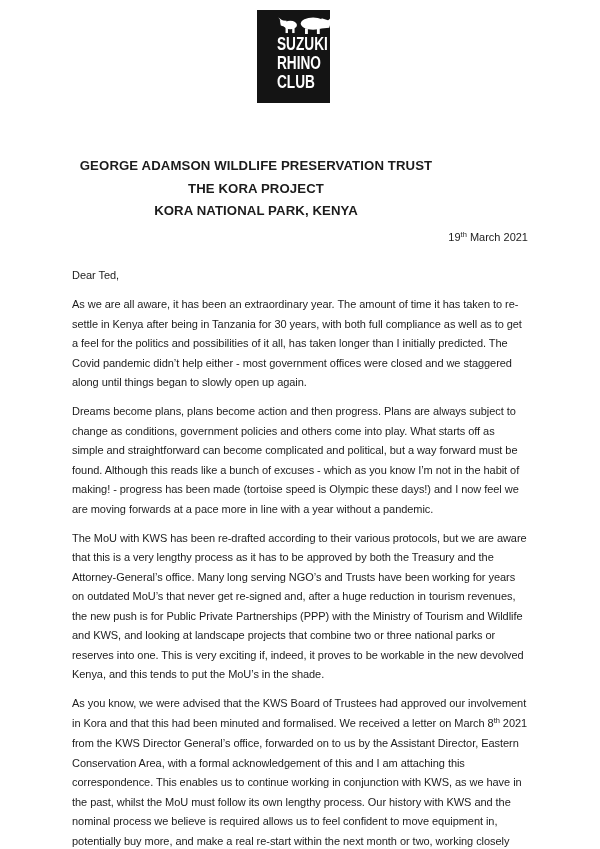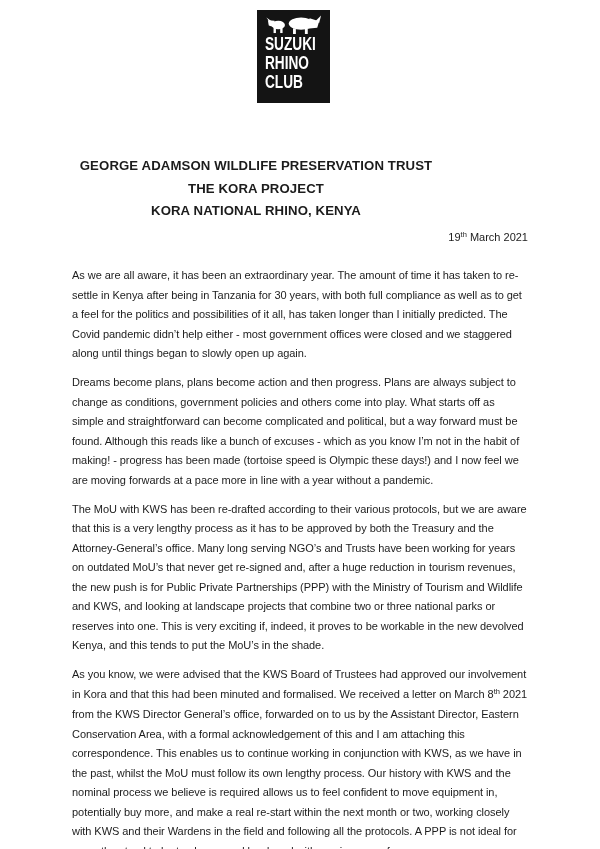--- a/index.html
+++ b/index.html
@@ -14,21 +14,21 @@
   }
   
   .logo {
     position: absolute;
     top: 10px;
     left: 257px;
     width: 73px;
     height: 93px;
     background: #141414;
     box-sizing: border-box;
-    padding: 5px 0 0 8px;
+    padding: 5px 0 0 20px;
   }
   .logo svg { display: block; width: 57px; height: 19px; margin-bottom: 1px; }
   .logo-line {
     color: #ffffff;
     font-weight: bold;
     font-size: 17.5px;
     line-height: 19px;
     transform: scaleX(0.78);
     transform-origin: left center;
     white-space: nowrap;
@@ -94,27 +94,28 @@
       <rect x="84" y="28" width="6" height="12"></rect>
     </svg>
     <div class="logo-line">SUZUKI</div>
     <div class="logo-line">RHINO</div>
     <div class="logo-line">CLUB</div>
   </div>
 
   <div class="title-block">
     <div>GEORGE ADAMSON WILDLIFE PRESERVATION TRUST</div>
     <div>THE KORA PROJECT</div>
-    <div>KORA NATIONAL RHINO, KENYA</div>
+    <div>KORA NATIONAL PARK, KENYA</div>
   </div>
 
   <div class="date-line">
     <span>19</span><span class="sup">th</span><span> March 2021</span>
   </div>
 
   <div class="body-text">
+    <p>Dear Ted,</p>
     <p>As we are all aware, it has been an extraordinary year. The amount of time it has taken to re-settle in Kenya after being in Tanzania for 30 years, with both full compliance as well as to get a feel for the politics and possibilities of it all, has taken longer than I initially predicted. The Covid pandemic didn’t help either - most government offices were closed and we staggered along until things began to slowly open up again.</p>
     <p>Dreams become plans, plans become action and then progress. Plans are always subject to change as conditions, government policies and others come into play. What starts off as simple and straightforward can become complicated and political, but a way forward must be found. Although this reads like a bunch of excuses - which as you know I’m not in the habit of making! - progress has been made (tortoise speed is Olympic these days!) and I now feel we are moving forwards at a pace more in line with a year without a pandemic.</p>
     <p>The MoU with KWS has been re-drafted according to their various protocols, but we are aware that this is a very lengthy process as it has to be approved by both the Treasury and the Attorney-General’s office. Many long serving NGO’s and Trusts have been working for years on outdated MoU’s that never get re-signed and, after a huge reduction in tourism revenues, the new push is for Public Private Partnerships (PPP) with the Ministry of Tourism and Wildlife and KWS, and looking at landscape projects that combine two or three national parks or reserves into one.  This is very exciting if, indeed, it proves to be workable in the new devolved Kenya, and this tends to put the MoU’s in the shade.</p>
     <p><span>As you know, we were advised that the KWS Board of Trustees had approved our involvement in Kora and that this had been minuted and formalised. We received a letter on March 8</span><span class="sup">th</span><span> 2021 from the KWS Director General’s office, forwarded on to us by the Assistant Director, Eastern Conservation Area, with a formal acknowledgement of this and I am attaching this correspondence. This enables us to continue working in conjunction with KWS, as we have in the past, whilst the MoU must follow its own lengthy process. Our history with KWS and the nominal process we believe is required allows us to feel confident to move equipment in, potentially buy more, and make a real re-start within the next month or two, working closely with KWS and their Wardens in the field and following all the protocols. A PPP is not ideal for us as they tend to be top heavy and burdened with seminars, conferences</span></p>
   </div>
 
 </div>
 
 </body></html>

